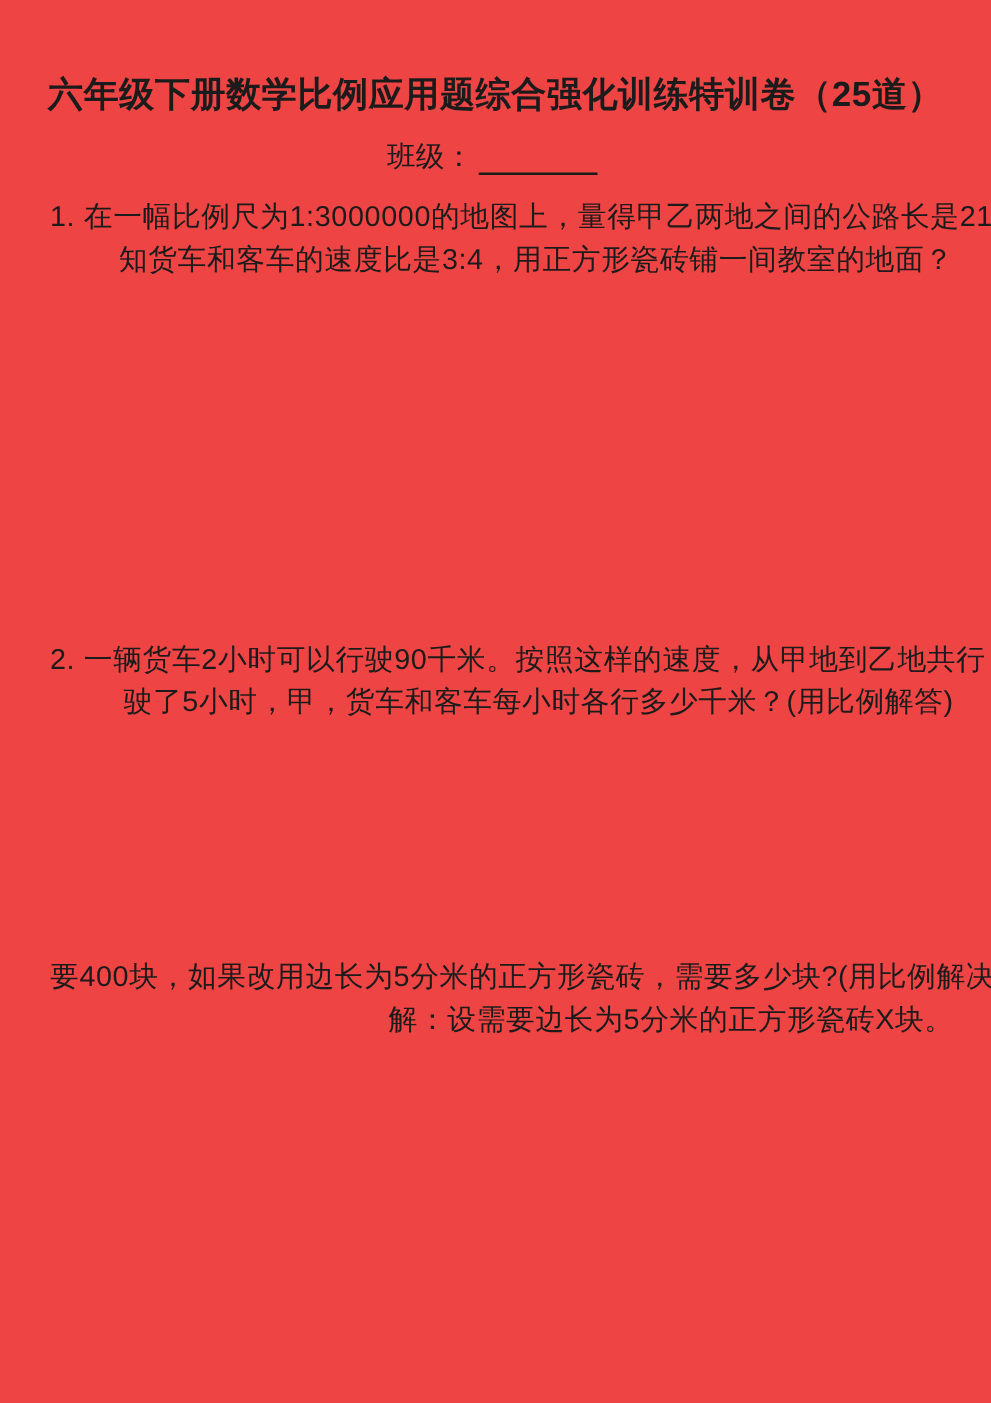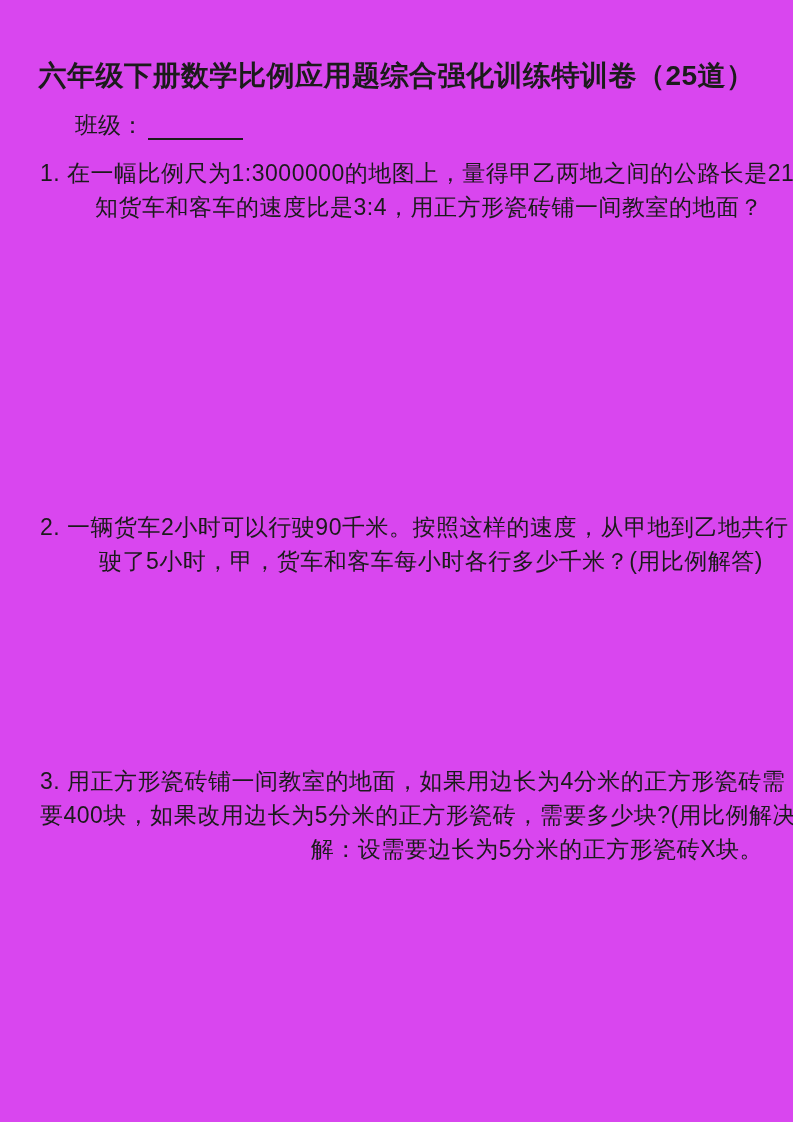--- a/index.html
+++ b/index.html
@@ -11,40 +11,40 @@
     height: 1122px;
     background: #ffffff;
     position: relative;
     overflow: hidden;
     font-family: "Liberation Sans", "DejaVu Sans", sans-serif;
     color: #1b1b1b;
   }
   .page {
     position: absolute;
     inset: 0;
-    background: #d946ef;
+    background: #ef4444;
   }
   .doc-title {
     position: absolute;
     top: 57px;
     left: 0;
     width: 100%;
     text-align: center;
     font-size: 28px;
     font-weight: bold;
     letter-spacing: 0.5px;
     white-space: nowrap;
   }
   .header-fields {
     position: absolute;
     top: 110px;
     left: 75px;
     width: 637px;
     display: flex;
-    justify-content: space-between;
+    justify-content: center;
     font-size: 23px;
     line-height: 30px;
   }
   .header-field {
     display: flex;
     align-items: flex-end;
     white-space: nowrap;
   }
   .field-blank {
     display: inline-block;
@@ -87,18 +87,17 @@
     <div class="q-line">1. 在一幅比例尺为1:3000000的地图上，量得甲乙两地之间的公路长是21</div>
     <div class="q-line">知货车和客车的速度比是3:4，用正方形瓷砖铺一间教室的地面？</div>
   </div>
 
   <div class="question question-2">
     <div class="q-line">2. 一辆货车2小时可以行驶90千米。按照这样的速度，从甲地到乙地共行</div>
     <div class="q-line">驶了5小时，甲，货车和客车每小时各行多少千米？(用比例解答)</div>
   </div>
 
   <div class="question question-3">
-    <div class="q-line">3. 用正方形瓷砖铺一间教室的地面，如果用边长为4分米的正方形瓷砖需</div>
     <div class="q-line">要400块，如果改用边长为5分米的正方形瓷砖，需要多少块?(用比例解决)</div>
     <div class="q-line">解：设需要边长为5分米的正方形瓷砖X块。</div>
   </div>
 
 </div>
 
 </body></html>

